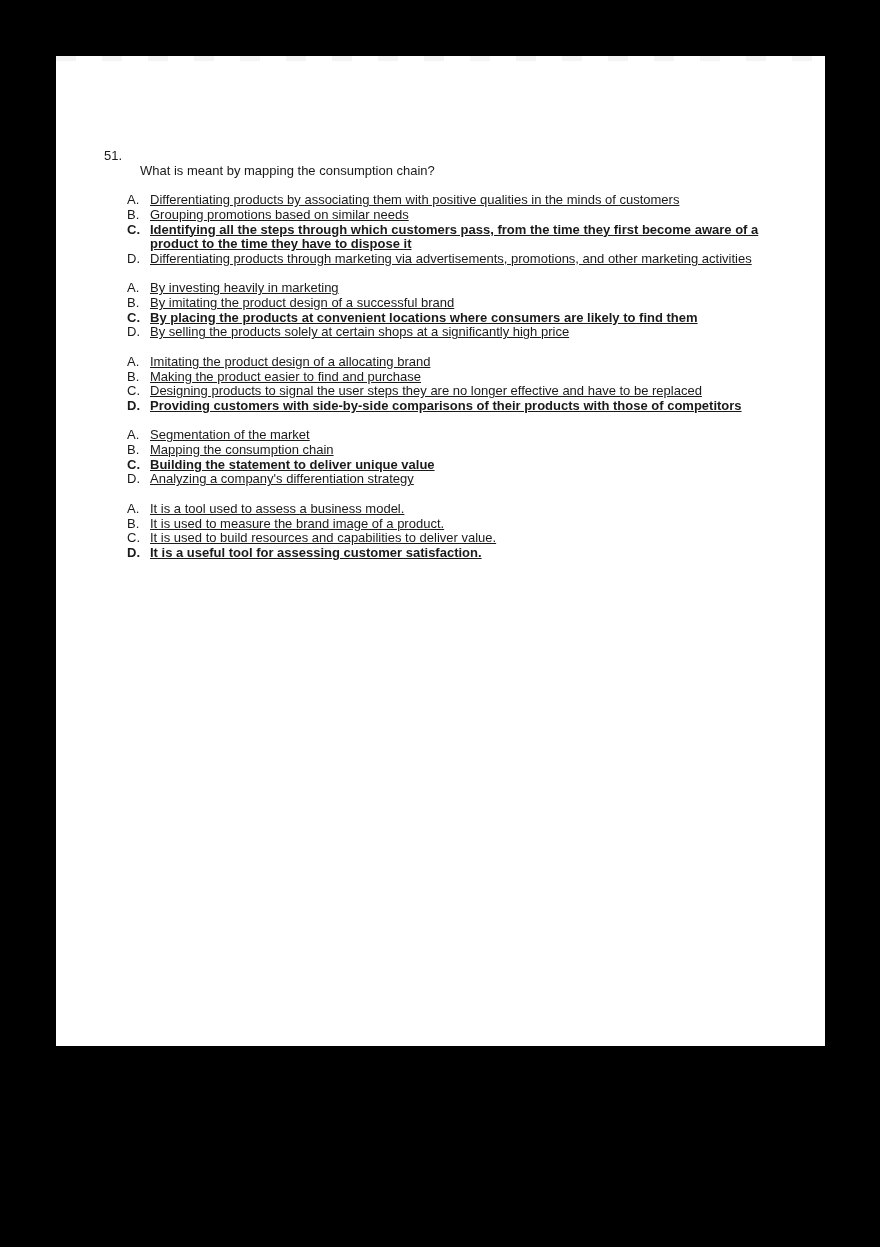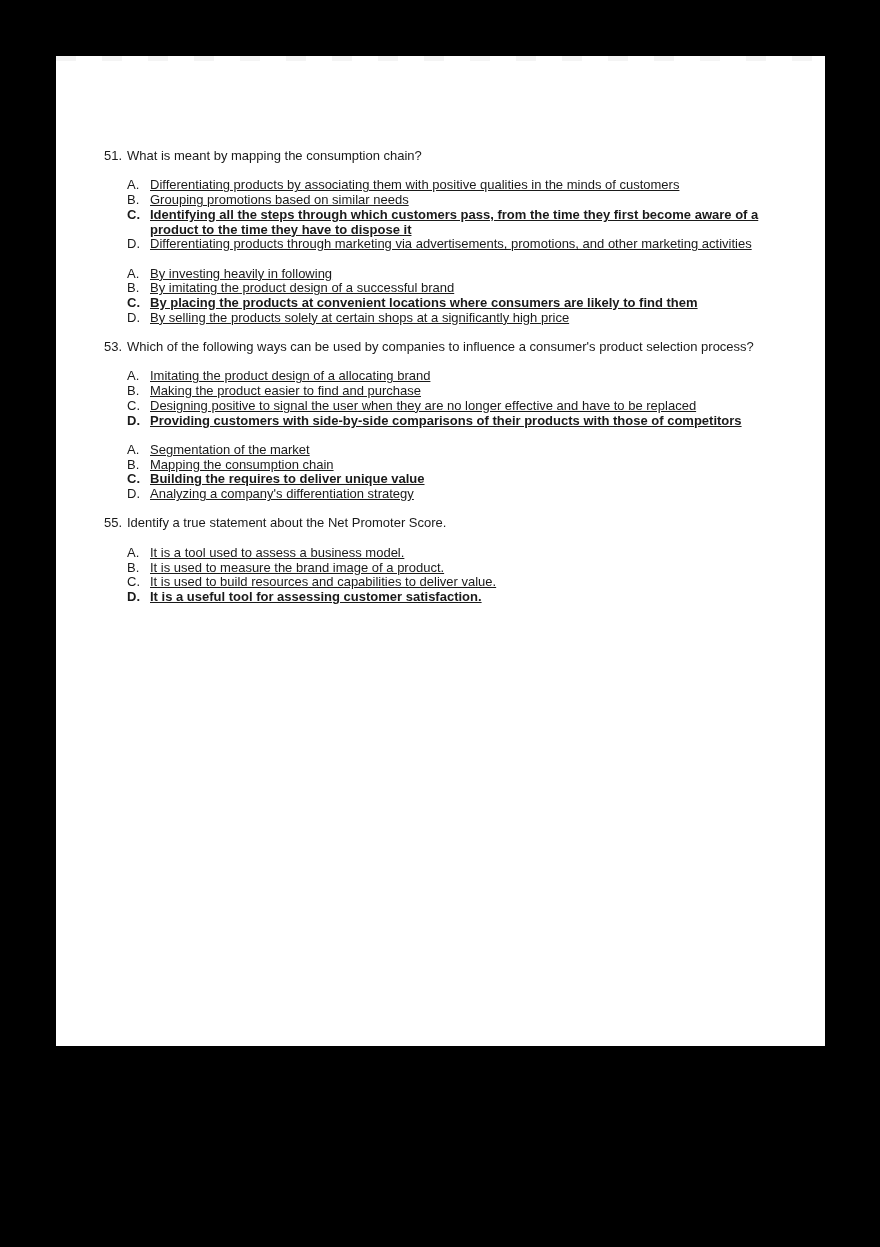--- a/index.html
+++ b/index.html
@@ -41,27 +41,29 @@
     width: 672px;
     color: #1a1a1a;
     font-size: 13px;
     line-height: 14.7px;
   }
   .question {
     margin-bottom: 14.7px;
   }
   .q-line {
     display: flex;
+    flex-direction: column;
   }
   .q-num {
     width: 23px;
     flex: none;
   }
   .q-text {
     flex: 1;
+    margin-left: 36px;
   }
   .options {
     margin-top: 14.7px;
   }
   .opt {
     display: flex;
   }
   .opt-letter {
     margin-left: 23px;
     width: 23px;
@@ -104,88 +106,80 @@
           <span class="opt-letter">D.</span>
           <span class="opt-text">Differentiating products through marketing via advertisements, promotions, and other marketing activities</span>
         </div>
       </div>
     </section>
 
     <section class="question">
       <div class="options">
         <div class="opt">
           <span class="opt-letter">A.</span>
-          <span class="opt-text">By investing heavily in following</span>
+          <span class="opt-text">By investing heavily in marketing</span>
         </div>
         <div class="opt">
           <span class="opt-letter">B.</span>
           <span class="opt-text">By imitating the product design of a successful brand</span>
         </div>
         <div class="opt bold">
           <span class="opt-letter">C.</span>
           <span class="opt-text">By placing the products at convenient locations where consumers are likely to find them</span>
         </div>
         <div class="opt">
           <span class="opt-letter">D.</span>
           <span class="opt-text">By selling the products solely at certain shops at a significantly high price</span>
         </div>
       </div>
     </section>
 
     <section class="question">
-      <div class="q-line">
-        <span class="q-num">53.</span>
-        <span class="q-text">Which of the following ways can be used by companies to influence a consumer's product selection process?</span>
-      </div>
       <div class="options">
         <div class="opt">
           <span class="opt-letter">A.</span>
           <span class="opt-text">Imitating the product design of a allocating brand</span>
         </div>
         <div class="opt">
           <span class="opt-letter">B.</span>
           <span class="opt-text">Making the product easier to find and purchase</span>
         </div>
         <div class="opt">
           <span class="opt-letter">C.</span>
-          <span class="opt-text">Designing positive to signal the user when they are no longer effective and have to be replaced</span>
+          <span class="opt-text">Designing products to signal the user steps they are no longer effective and have to be replaced</span>
         </div>
         <div class="opt bold">
           <span class="opt-letter">D.</span>
           <span class="opt-text">Providing customers with side-by-side comparisons of their products with those of competitors</span>
         </div>
       </div>
     </section>
 
     <section class="question">
       <div class="options">
         <div class="opt">
           <span class="opt-letter">A.</span>
           <span class="opt-text">Segmentation of the market</span>
         </div>
         <div class="opt">
           <span class="opt-letter">B.</span>
           <span class="opt-text">Mapping the consumption chain</span>
         </div>
         <div class="opt bold">
           <span class="opt-letter">C.</span>
-          <span class="opt-text">Building the requires to deliver unique value</span>
+          <span class="opt-text">Building the statement to deliver unique value</span>
         </div>
         <div class="opt">
           <span class="opt-letter">D.</span>
           <span class="opt-text">Analyzing a company's differentiation strategy</span>
         </div>
       </div>
     </section>
 
     <section class="question">
-      <div class="q-line">
-        <span class="q-num">55.</span>
-        <span class="q-text">Identify a true statement about the Net Promoter Score.</span>
-      </div>
       <div class="options">
         <div class="opt">
           <span class="opt-letter">A.</span>
           <span class="opt-text">It is a tool used to assess a business model.</span>
         </div>
         <div class="opt">
           <span class="opt-letter">B.</span>
           <span class="opt-text">It is used to measure the brand image of a product.</span>
         </div>
         <div class="opt">

